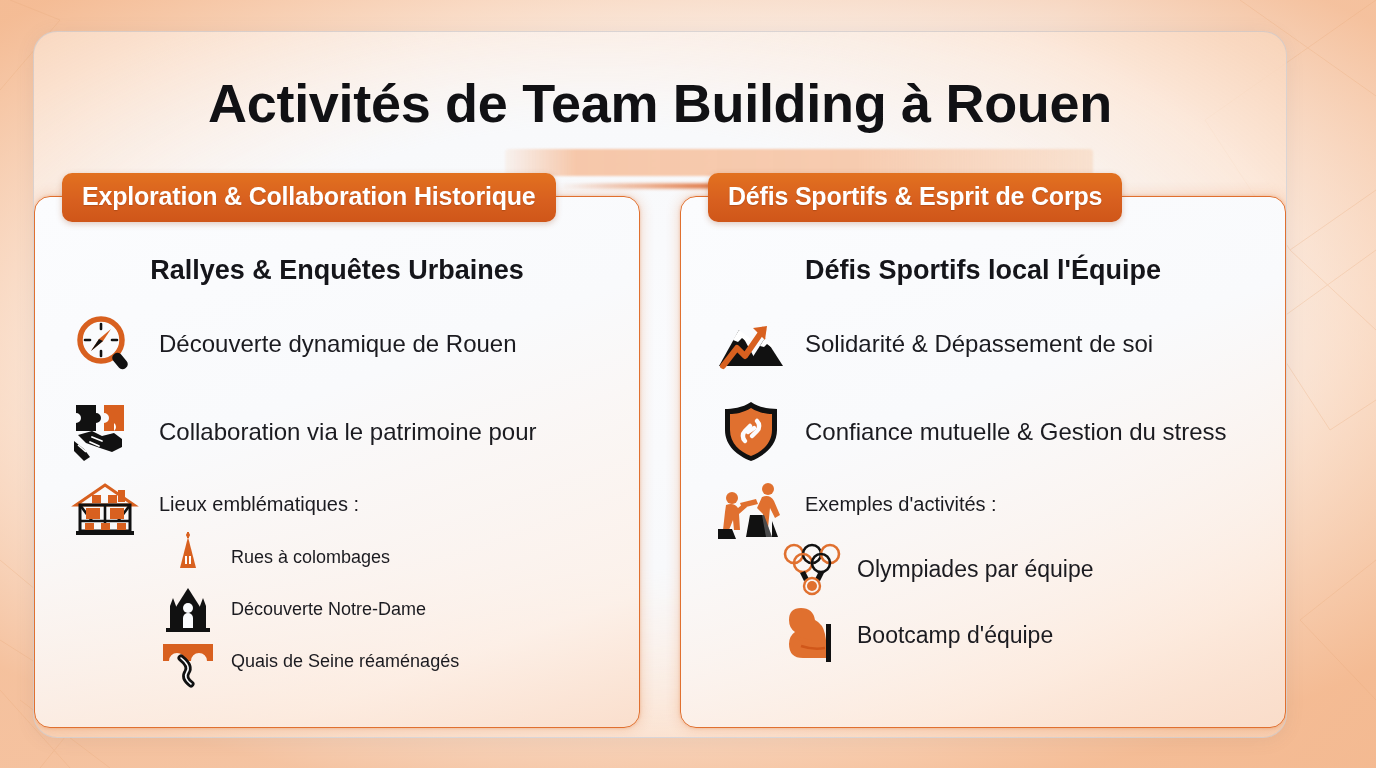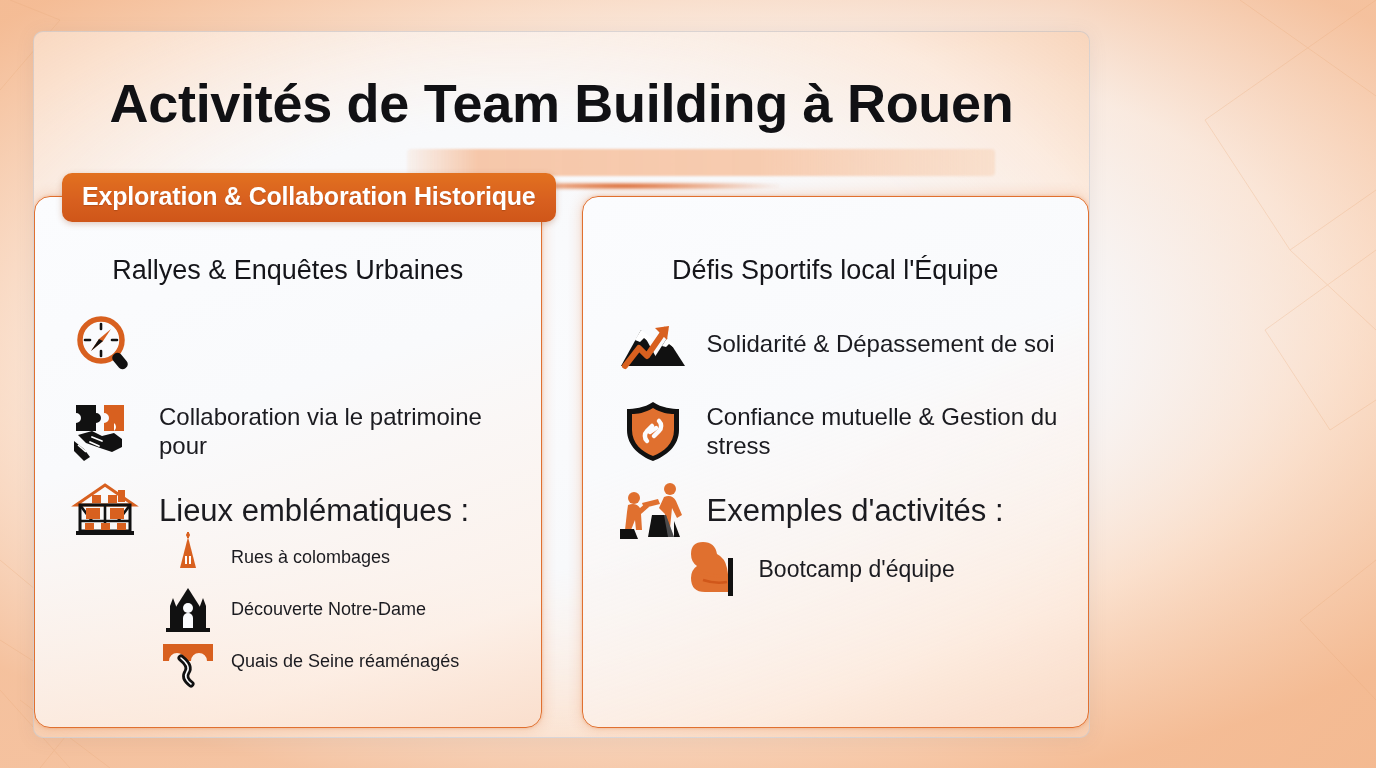--- a/index.html
+++ b/index.html
@@ -14,22 +14,22 @@
     background:
       radial-gradient(ellipse 70% 60% at 50% 45%, #f7f8fb 0%, #f7f8fb 38%, rgba(250,228,212,0.55) 68%, rgba(244,186,146,0.85) 100%),
       linear-gradient(135deg, #f6c7a6 0%, #fbe3d2 22%, #f8f9fc 50%, #fbdcc6 78%, #f2b98f 100%);
   }
   
   .bg-lines { position:absolute; inset:0; pointer-events:none; z-index:0; opacity:.55; }
 
   .outer-card {
     position:absolute;
     left:33px; top:31px;
-    width:1057px; height:707px;
-    border-radius:10px;
+    width:1254px; height:707px;
+    border-radius:24px;
     background:
       radial-gradient(ellipse 75% 70% at 45% 45%, #fafbfd 0%, #f8f9fb 45%, rgba(252,233,219,0.75) 78%, rgba(248,210,182,0.9) 100%);
     border:1px solid rgba(190,195,205,0.55);
     box-shadow:0 2px 18px rgba(120,110,105,0.10);
     z-index:1;
     overflow:hidden;
   }
 
   .title-wrap {
     position:absolute;
@@ -99,21 +99,21 @@
     white-space:nowrap;
     box-shadow:0 2px 6px rgba(150,70,25,0.28);
     text-shadow:0 1px 1px rgba(120,50,15,0.35);
   }
   .panel-subtitle {
     position:absolute;
     top:58px;
     left:0; right:0;
     text-align:center;
     font-size:27px;
-    font-weight:normal;
+    font-weight:bold;
     color:#15151a;
   }
 
   .item-list {
     position:absolute;
     top:114px;
     left:34px;
     right:20px;
   }
   .item {
@@ -152,21 +152,21 @@
     color:#1b1b20;
   }
   
   .panel-right .sub-list { padding-left:66px; }
   .panel-right .sub-item { min-height:60px; margin-bottom:6px; }
   .panel-right .sub-item .ico { flex:0 0 62px; height:58px; align-items:center; }
 
   .lieux-block { margin-top:-8px; }
   .lieux-head { display:flex; align-items:flex-start; gap:18px; }
   .lieux-head .ico { flex:0 0 72px; width:72px; height:66px; display:flex; align-items:center; justify-content:center; }
-  .lieux-head .txt { font-size:31px; color:#1b1b20; padding-top:14px; }
+  .lieux-head .txt { font-size:20px; color:#1b1b20; padding-top:14px; }
   .lieux-stack { padding-left:90px; margin-top:-14px; }
   .lieux-row { display:flex; align-items:center; gap:14px; min-height:46px; }
   .lieux-row .ico { flex:0 0 58px; width:58px; height:52px; display:flex; align-items:center; justify-content:center; }
   .lieux-row .txt { font-size:18px; color:#1b1b20; }
   svg { display:block; overflow:visible; }
 </style>
 </head>
 <body>
 
 <svg class="bg-lines" viewBox="0 0 1376 768" preserveAspectRatio="none">
@@ -210,20 +210,21 @@
                 <line x1="28" y1="10" x2="28" y2="15"></line>
                 <line x1="28" y1="37" x2="28" y2="42"></line>
                 <line x1="12" y1="26" x2="17" y2="26"></line>
                 <line x1="39" y1="26" x2="44" y2="26"></line>
               </g>
               <path d="M38 15 L30 27 L18 37 L26 25 Z" fill="#d8601f"></path>
               <path d="M18 37 L26 25 L30 27 Z" fill="#111"></path>
               <rect x="42" y="38" width="10" height="18" rx="4.5" transform="rotate(-40 47 47)" fill="#111"></rect>
             </svg>
           </span>
+          <span class="txt">Découverte dynamique de Rouen</span>
         </div>
 
         <div class="item">
           <span class="ico">
             <svg width="70" height="62" viewBox="0 0 70 62">
               <path d="M6 4 h20 v8 a5 5 0 0 1 0 10 v8 h-20 v-8 a5 5 0 0 0 0 -10 z" fill="#111"></path>
               <path d="M34 4 h20 v26 h-20 v-8 a5 5 0 0 0 0 -10 z" fill="#d8601f"></path>
               <path d="M44 22 a5 5 0 0 1 0 8 v-8 z" fill="#fff"></path>
               <path d="M8 34 l14 -4 l10 5 l12 -3 l8 6 v8 l-10 5 l-12 -4 l-14 -5 z" fill="#111"></path>
               <g fill="none" stroke="#fff" stroke-width="1.8" stroke-linecap="round">
@@ -306,20 +307,21 @@
               </span>
               <span class="txt">Quais de Seine réaménagés</span>
             </div>
           </div>
         </div>
 
       </div>
     </section>
 
     <section class="panel panel-right">
+      <div class="panel-badge">Défis Sportifs &amp; Esprit de Corps</div>
       <div class="panel-subtitle">Défis Sportifs local l'Équipe</div>
 
       <div class="item-list">
 
         <div class="item">
           <span class="ico">
             <svg width="68" height="56" viewBox="0 0 68 56">
               <path d="M2 50 L22 14 L42 50 Z" fill="#111"></path>
               <path d="M30 50 L48 22 L66 50 Z" fill="#111"></path>
               <path d="M22 14 L16 24 l5 2 l4 -4 l5 4 l4 -3 z" fill="#fff"></path>
@@ -358,20 +360,38 @@
                 <path d="M34 34 h14 l8 22 H30 z" fill="#111"></path>
                 <path d="M2 48 h14 l4 10 H2 z" fill="#111"></path>
                 <path d="M46 34 l4 22 h6 l-8 -22 z" fill="#fbfcfe" opacity="0.25"></path>
                 <path d="M56 40 l6 16 h-6 z" fill="#111"></path>
               </svg>
             </span>
             <span class="txt">Exemples d'activités :</span>
           </div>
 
           <div class="sub-list">
+            <div class="sub-item">
+              <span class="ico">
+                <svg width="62" height="56" viewBox="0 0 62 56">
+                  <g fill="none" stroke-width="2.6">
+                    <circle cx="13" cy="13" r="9" stroke="#e0702f"></circle>
+                    <circle cx="31" cy="13" r="9" stroke="#111"></circle>
+                    <circle cx="49" cy="13" r="9" stroke="#e0702f"></circle>
+                    <circle cx="22" cy="22" r="9" stroke="#e0702f"></circle>
+                    <circle cx="40" cy="22" r="9" stroke="#111"></circle>
+                  </g>
+                  <path d="M24 30 l4 8 l-5 2 l-4 -8 z" fill="#111"></path>
+                  <path d="M38 30 l-4 8 l5 2 l4 -8 z" fill="#111"></path>
+                  <circle cx="31" cy="45" r="8" fill="none" stroke="#e0702f" stroke-width="2.4"></circle>
+                  <circle cx="31" cy="45" r="5" fill="#e0702f"></circle>
+                </svg>
+              </span>
+              <span class="txt">Olympiades par équipe</span>
+            </div>
 
             <div class="sub-item">
               <span class="ico">
                 <svg width="62" height="58" viewBox="0 0 62 58">
                   <path d="M8 14 q0 -12 12 -12 q12 0 14 12 q8 4 10 14 q2 10 2 24 H22 q-14 0 -14 -14 q0 -8 6 -12 q-6 -4 -6 -12 z" fill="#e0702f"></path>
                   <path d="M14 30 q10 6 24 6" fill="none" stroke="#e0702f" stroke-width="3"></path>
                   <path d="M20 40 q12 4 24 2" fill="none" stroke="#d0571a" stroke-width="2.5"></path>
                   <rect x="45" y="18" width="5" height="38" fill="#111"></rect>
                 </svg>
               </span>

